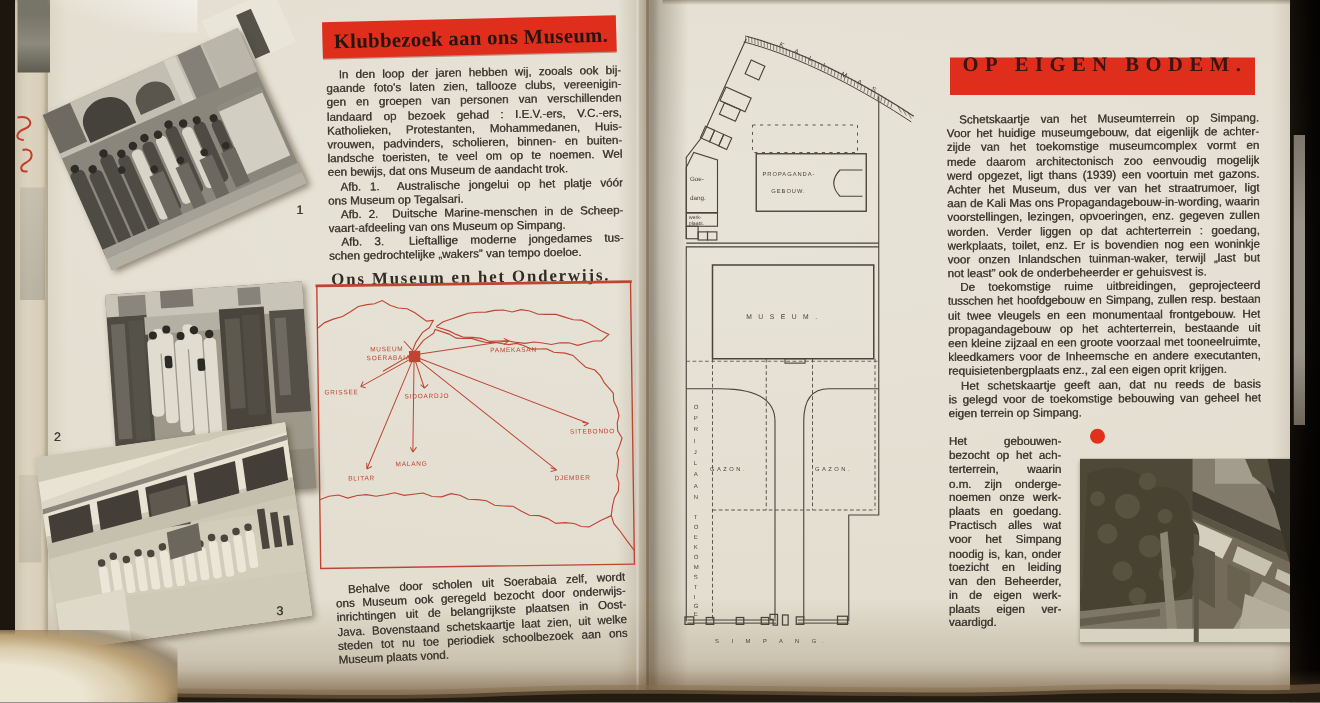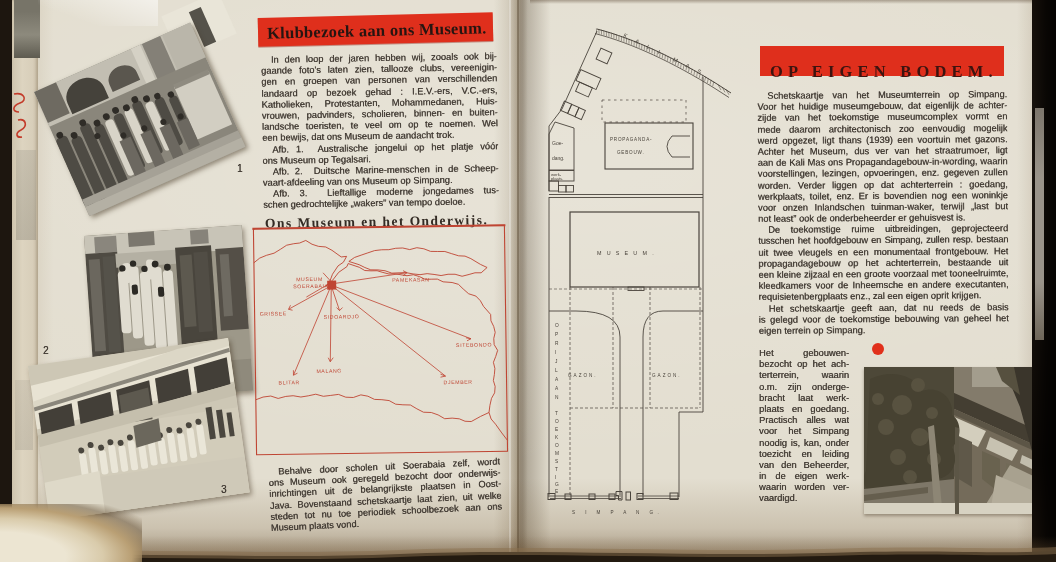--- a/index.html
+++ b/index.html
@@ -383,21 +383,21 @@
           <text x="20" y="454">I</text>
           <text x="20" y="461">G</text>
           <text x="20" y="468">E</text>
       </g>
 
       <text x="37" y="489" font-size="4.6" letter-spacing="4.4">S I M P A N G.</text>
     </g>
   </svg>
 
   <div class="abs" style="left:760px;top:46px;width:244px;height:30px;background:#df2f1c;"></div>
-  <div class="abs" style="left:770px;top:62px;font-family:'Liberation Serif',serif;font-weight:bold;font-size:16.5px;color:#3d1410;letter-spacing:5.2px;white-space:nowrap;text-align:right;">OP EIGEN BODEM.</div>
+  <div class="abs" style="left:770px;top:42px;font-family:'Liberation Serif',serif;font-weight:bold;font-size:16.5px;color:#3d1410;letter-spacing:5.2px;white-space:nowrap;text-align:right;">OP EIGEN BODEM.</div>
 
   <div class="abs txt" style="left:758px;top:90px;width:250px;transform:rotate(-0.4deg);">
     <div class="jl" style="text-indent:10px;">Schetskaartje van het Museumterrein op Simpang.</div>
     <div class="jl">Voor het huidige museumgebouw, dat eigenlijk de achter-</div>
     <div class="jl">zijde van het toekomstige museumcomplex vormt en</div>
     <div class="jl">mede daarom architectonisch zoo eenvoudig mogelijk</div>
     <div class="jl">werd opgezet, ligt thans (1939) een voortuin met gazons.</div>
     <div class="jl">Achter het Museum, dus ver van het straatrumoer, ligt</div>
     <div class="jl">aan de Kali Mas ons Propagandagebouw-in-wording, waarin</div>
     <div class="jl">voorstellingen, lezingen, opvoeringen, enz. gegeven zullen</div>
@@ -417,29 +417,29 @@
     <div class="jn">eigen terrein op Simpang.</div>
   </div>
 
   <div class="abs" style="left:872px;top:343px;width:12px;height:12px;border-radius:50%;background:#e1301b;"></div>
 
   <div class="abs txt" style="left:759px;top:348px;width:90px;">
     <div class="jl">Het&nbsp;&nbsp;gebouwen-</div>
     <div class="jl">bezocht op het ach-</div>
     <div class="jl">terterrein,&nbsp;&nbsp;waarin</div>
     <div class="jl">o.m. zijn onderge-</div>
-    <div class="jl">bracht laat werk-</div>
+    <div class="jl">noemen onze werk-</div>
     <div class="jl">plaats en goedang.</div>
     <div class="jl">Practisch alles wat</div>
     <div class="jl">voor het Simpang</div>
     <div class="jl">noodig is, kan, onder</div>
     <div class="jl">toezicht en leiding</div>
     <div class="jl">van den Beheerder,</div>
     <div class="jl">in de eigen werk-</div>
-    <div class="jl">waarin worden ver-</div>
+    <div class="jl">plaats eigen ver-</div>
     <div class="jn">vaardigd.</div>
   </div>
 
   <div class="abs" style="left:864px;top:367px;width:184px;height:147px;background:#978e7e;overflow:hidden;box-shadow:0 2px 3px rgba(60,45,25,.4);">
     <svg width="184" height="147" viewBox="0 0 184 147">
       <rect width="184" height="147" fill="#837b6b"></rect>
       <rect x="108" y="0" width="40" height="20" fill="#a39d8d"></rect>
       <path d="M50,8 L184,68 L184,84 L50,24 z" fill="#443e32"></path>
       <path d="M50,24 L184,84 L184,147 L96,147 L50,40 z" fill="#746b5a"></path>
       <path d="M50,24 L184,84 L184,90 L50,30 z" fill="#5c5546"></path>

